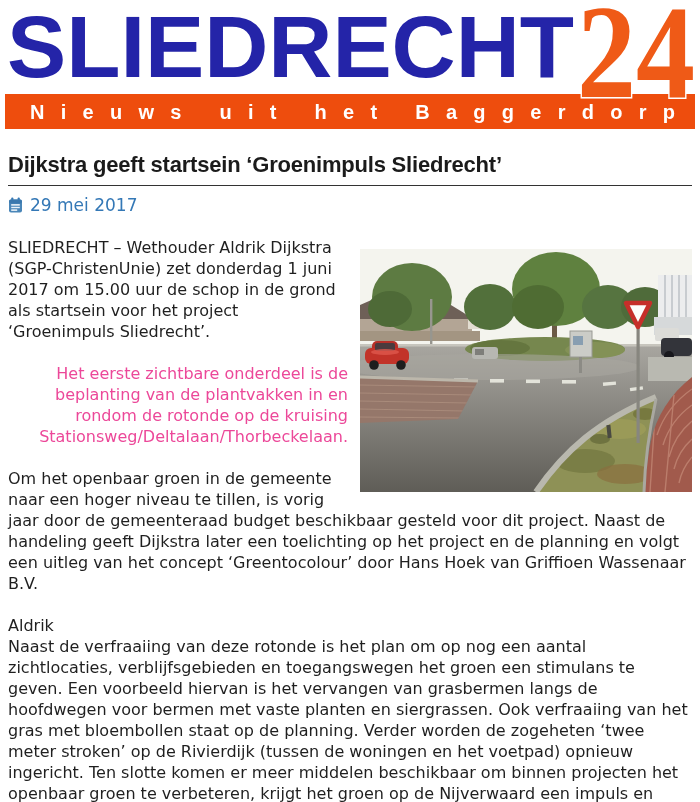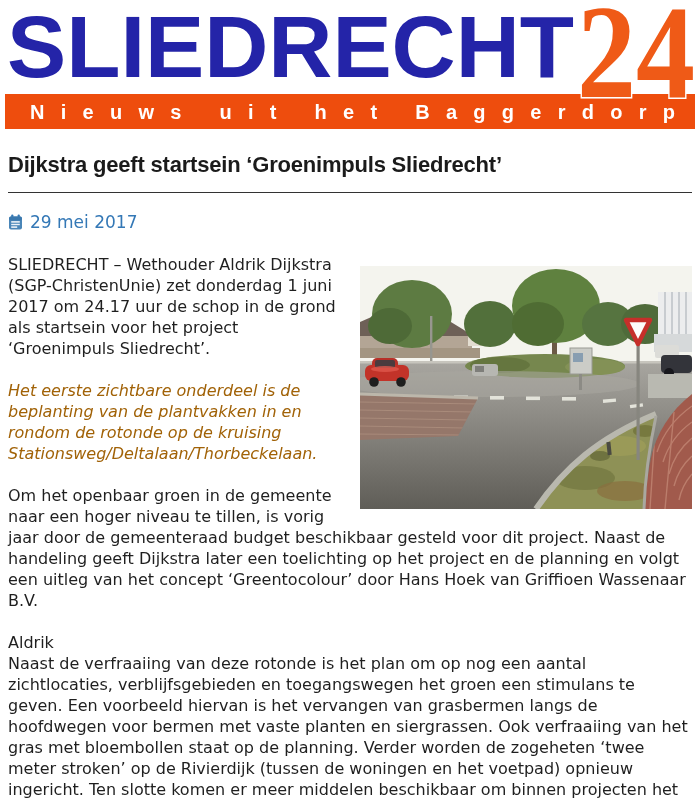--- a/index.html
+++ b/index.html
@@ -10,36 +10,36 @@
   
   .main{padding:0 8px;}
   h1.article-title{
     margin:20px 0 0 0;
     font-family:"Liberation Sans",sans-serif;
     font-weight:bold;
     font-size:22px;
     line-height:26px;
     letter-spacing:-0.2px;
     color:#1b1b1b;
-    padding-bottom:14px;
+    padding-bottom:7px;
     border-bottom:1px solid #333333;
   }
   .date-row{
     display:flex;align-items:center;gap:6px;
-    margin-top:19px;
+    margin-top:9px;
     color:#3478b6;
     font-size:17px;line-height:21px;
   }
   .date-row svg{flex:0 0 auto;display:block;}
   .article{
     margin-top:9px;
     font-size:16px;line-height:21px;color:#1f1f1f;
   }
   .article p{margin:0 0 21px 0;}
-  .article p.lead{font-style:italic;color:#a16207;}
+  .article p.lead{color:#ec4899;text-align:right;}
   figure.photo{
     float:right;
     margin:12px 0 5px 12px;
     padding:0;border:0;
     width:332px;height:243px;
   }
   figure.photo svg{display:block;}
   .clearfix::after{content:"";display:block;clear:both;}
 </style>
 </head>
@@ -195,21 +195,21 @@
               <ellipse cx="285" cy="165" rx="12" ry="6" fill="#77793f"></ellipse>
             </g>
             <path d="M176,243 C204,202 238,172 296,148" stroke="#b9b8ae" stroke-width="6" fill="none"></path>
             <path d="M296,150 C290,178 285,210 284,243" stroke="#a9a8a0" stroke-width="3" fill="none"></path>
             <rect x="247" y="176" width="4" height="13" fill="#4a4a42" transform="rotate(-6 249 182)"></rect>
 
             <rect x="276.5" y="76" width="3.2" height="118" fill="#87867f"></rect>
             <path d="M266,54 L290,54 L278,78 Z" fill="#fdfdfb" stroke="#c62f2a" stroke-width="4.5" stroke-linejoin="round"></path>
           </svg>
         </figure>
-        <span>SLIEDRECHT – Wethouder Aldrik Dijkstra (SGP-ChristenUnie) zet donderdag 1 juni 2017 om 24.17 uur de schop in de grond als startsein voor het project ‘Groenimpuls Sliedrecht’.</span>
+        <span>SLIEDRECHT – Wethouder Aldrik Dijkstra (SGP-ChristenUnie) zet donderdag 1 juni 2017 om 15.00 uur de schop in de grond als startsein voor het project ‘Groenimpuls Sliedrecht’.</span>
       <p></p>
 
       <p class="lead">Het eerste zichtbare onderdeel is de beplanting van de plantvakken in en rondom de rotonde op de kruising Stationsweg/Deltalaan/Thorbeckelaan.</p>
 
       <p>Om het openbaar groen in de gemeente naar een hoger niveau te tillen, is vorig jaar door de gemeenteraad budget beschikbaar gesteld voor dit project. Naast de handeling geeft Dijkstra later een toelichting op het project en de planning en volgt een uitleg van het concept ‘Greentocolour’ door Hans Hoek van Griffioen Wassenaar B.V.</p>
 
       <p><span>Aldrik</span><br>
         <span>Naast de verfraaiing van deze rotonde is het plan om op nog een aantal zichtlocaties, verblijfsgebieden en toegangswegen het groen een stimulans te geven. Een voorbeeld hiervan is het vervangen van grasbermen langs de hoofdwegen voor bermen met vaste planten en siergrassen. Ook verfraaiing van het gras met bloembollen staat op de planning. Verder worden de zogeheten ‘twee meter stroken’ op de Rivierdijk (tussen de woningen en het voetpad) opnieuw ingericht. Ten slotte komen er meer middelen beschikbaar om binnen projecten het openbaar groen te verbeteren, krijgt het groen op de Nijverwaard een impuls en worden verschillende stenen en klinkers onderhoudsvriendelijker gemaakt.</span>
       </p>
 

